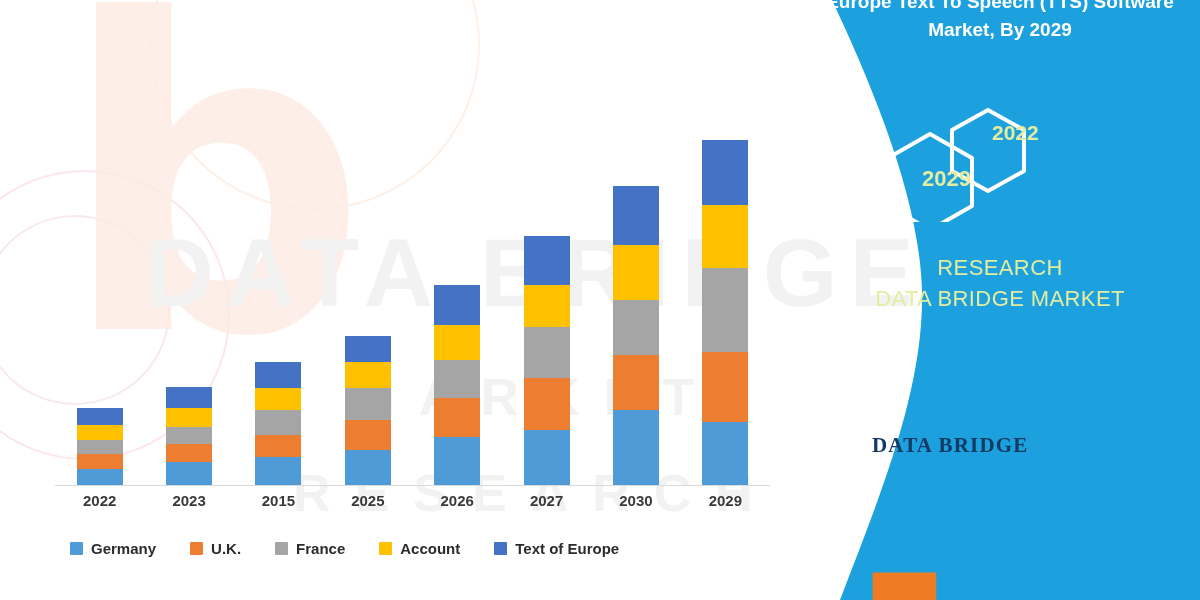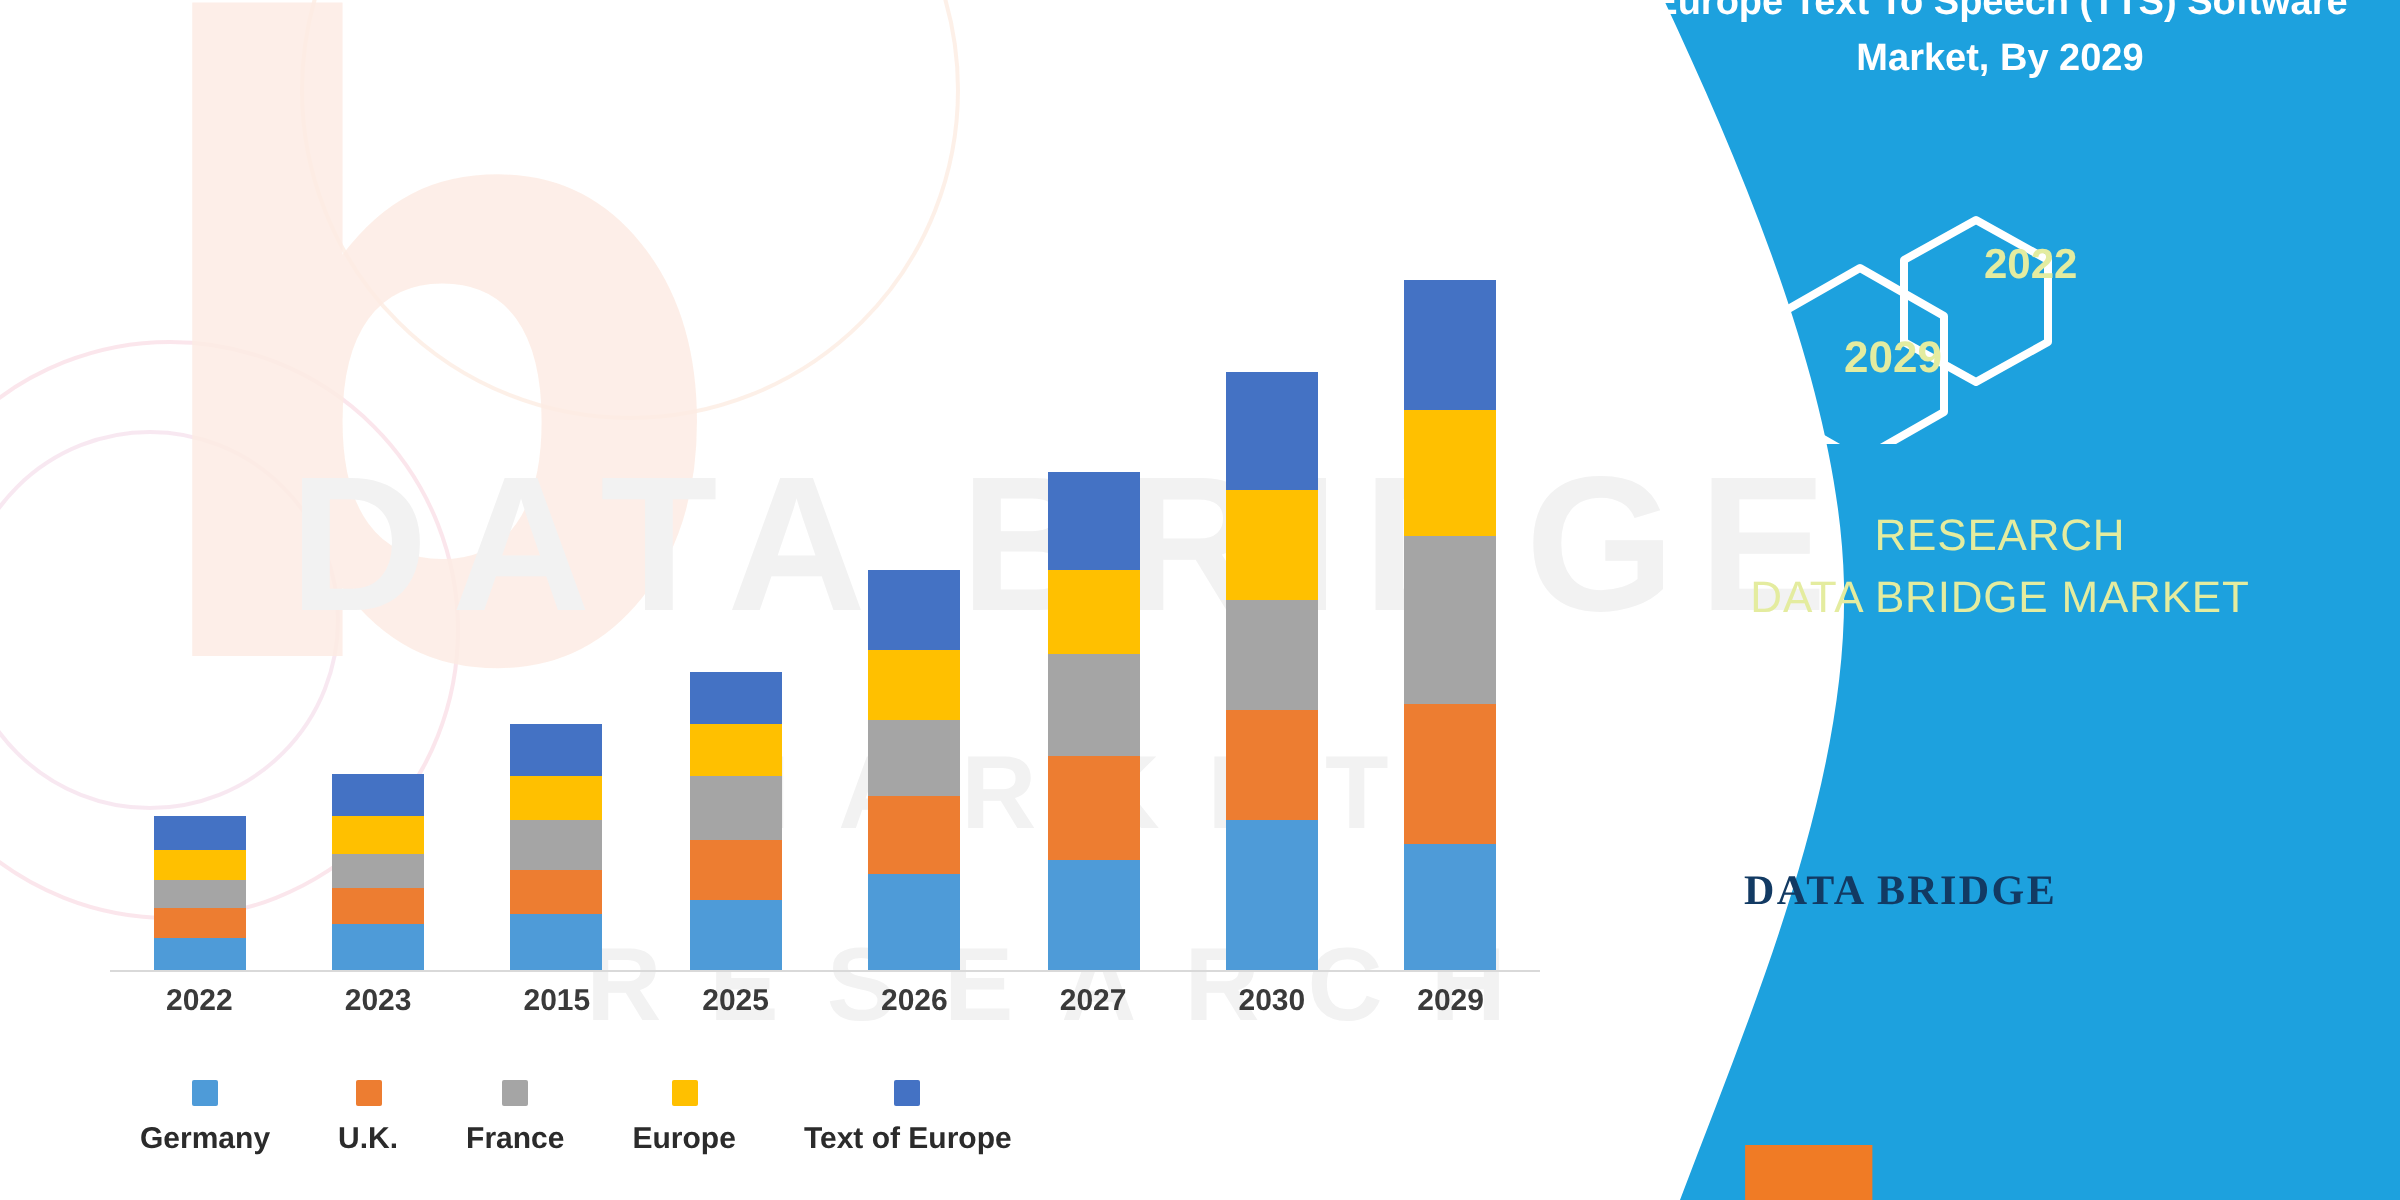--- a/index.html
+++ b/index.html
@@ -168,21 +168,21 @@
   }
 
   .legend {
     position:absolute;
     left:70px; top:540px;
     width:700px;
     display:flex;
     align-items:center;
     gap:34px;
   }
-  .legend-item { display:flex; align-items:center; gap:8px;flex-direction:column; }
+  .legend-item { display:flex; align-items:center; gap:8px; }
   .legend-swatch { width:13px; height:13px; border-radius:1px; }
   .legend-text { color:#2b2b2b; font-size:15px; font-weight:600; }
 </style>
 </head>
 <body>
 
 <div id="stage">
 
   <div class="bg-layer">
     <div class="wm-arc a1"></div>
@@ -277,21 +277,21 @@
       <div class="legend-item">
         <span class="legend-swatch" style="background: rgb(237, 125, 49);"></span>
         <span class="legend-text">U.K.</span>
       </div>
       <div class="legend-item">
         <span class="legend-swatch" style="background: rgb(165, 165, 165);"></span>
         <span class="legend-text">France</span>
       </div>
       <div class="legend-item">
         <span class="legend-swatch" style="background: rgb(255, 192, 0);"></span>
-        <span class="legend-text">Europe</span>
+        <span class="legend-text">Account</span>
       </div>
       <div class="legend-item">
         <span class="legend-swatch" style="background: rgb(68, 114, 196);"></span>
         <span class="legend-text">Text of Europe</span>
       </div>
     </div>
 
   <div class="blue-panel">
     <svg viewBox="0 0 400 600" preserveAspectRatio="none">
       <path d="M 400 0 L 32 0 C 74 90 120 200 122 292 C 124 392 78 500 40 600 L 400 600 Z" fill="#1DA1DE"></path>

